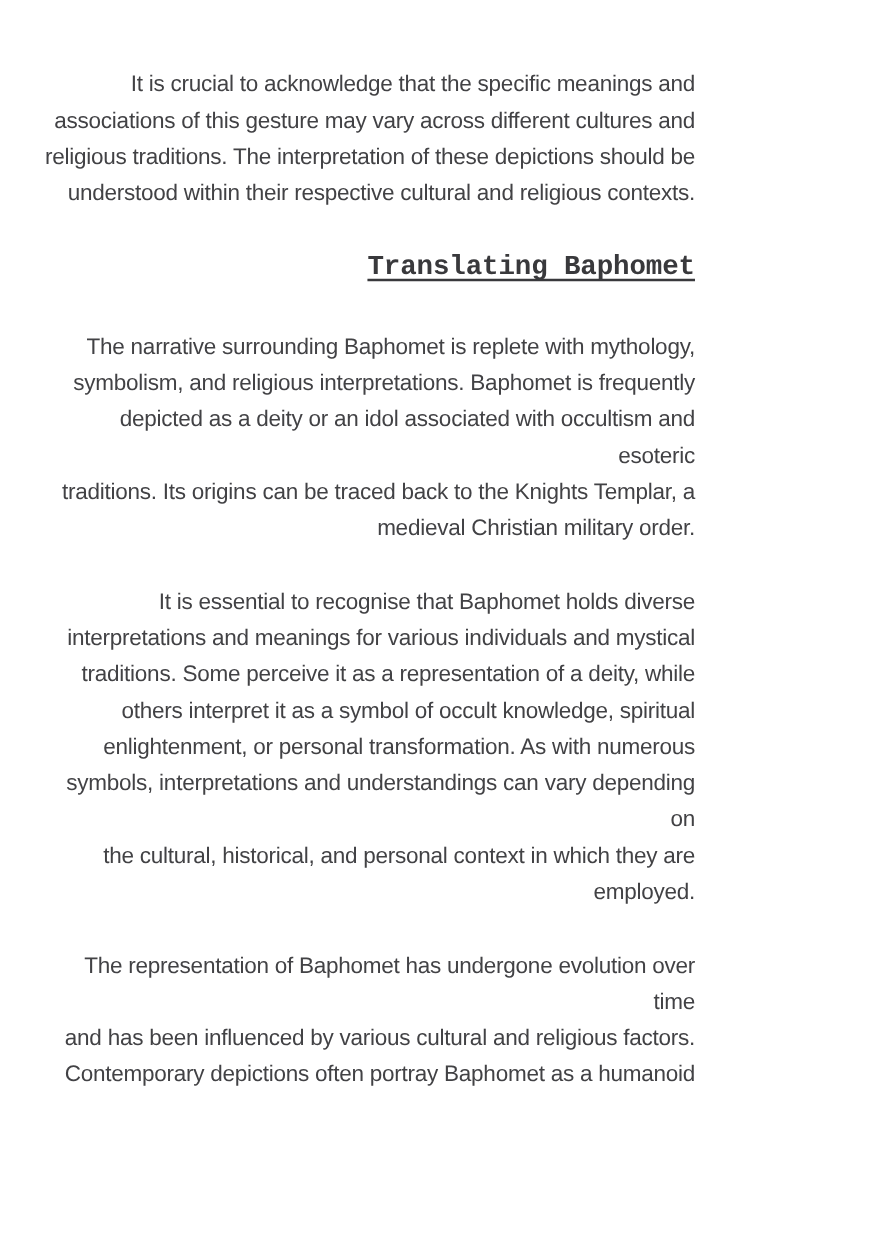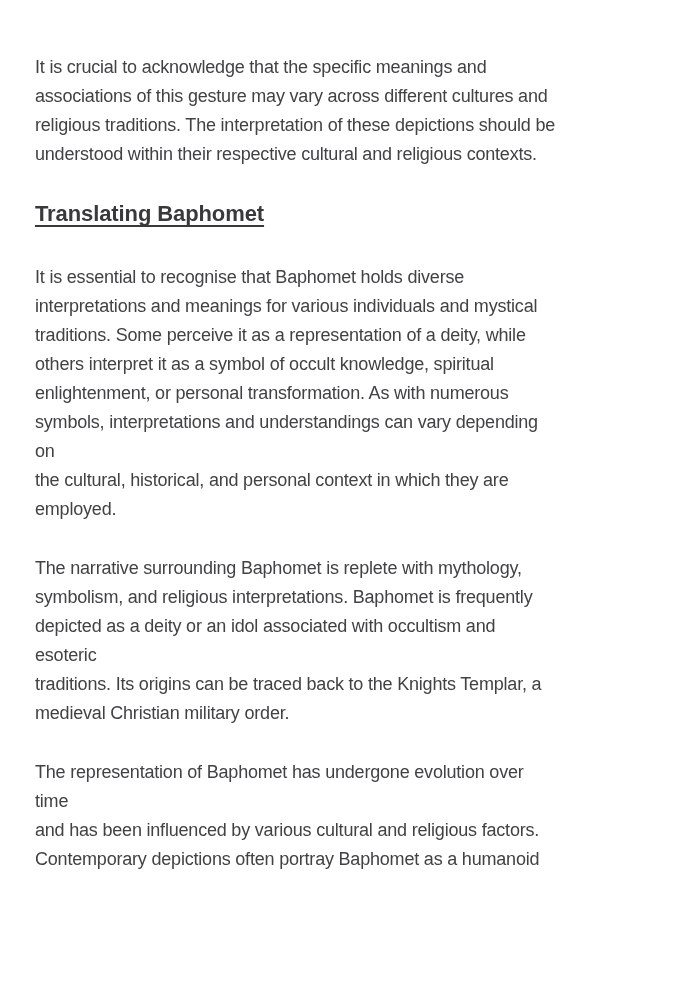--- a/index.html
+++ b/index.html
@@ -12,20 +12,21 @@
     height: 992px;
     overflow: hidden;
     font-family: "Liberation Sans", "DejaVu Sans", sans-serif;
   }
   .reader-page {
     box-sizing: border-box;
     width: 574px;
     height: 992px;
     padding: 53px 18px 0 35px;
     background: #ffffff;
+    text-align: right;
   }
   .body-paragraph {
     margin: 0 0 30px 0;
     font-size: 18px;
     line-height: 29px;
     letter-spacing: -0.2px;
     color: #424245;
     white-space: pre-line;
     font-weight: 400;
   }
@@ -36,45 +37,46 @@
     margin: 0 0 34px 0;
     font-size: 22px;
     line-height: 30px;
     letter-spacing: -0.1px;
     color: #39393c;
     font-weight: 700;
     text-decoration: underline;
     text-decoration-thickness: 2px;
     text-underline-offset: 4px;
     text-decoration-skip-ink: none;
+    font-family: Liberation Mono, monospace;
   }
 </style>
 </head>
 <body>
 
 <main class="reader-page">
   <p class="body-paragraph">It is crucial to acknowledge that the specific meanings and
 associations of this gesture may vary across different cultures and
 religious traditions. The interpretation of these depictions should be
 understood within their respective cultural and religious contexts.</p>
 
   <h2 class="section-heading">Translating Baphomet</h2>
 
+  <p class="body-paragraph">The narrative surrounding Baphomet is replete with mythology,
+symbolism, and religious interpretations. Baphomet is frequently
+depicted as a deity or an idol associated with occultism and esoteric
+traditions. Its origins can be traced back to the Knights Templar, a
+medieval Christian military order.</p>
+
   <p class="body-paragraph">It is essential to recognise that Baphomet holds diverse
 interpretations and meanings for various individuals and mystical
 traditions. Some perceive it as a representation of a deity, while
 others interpret it as a symbol of occult knowledge, spiritual
 enlightenment, or personal transformation. As with numerous
 symbols, interpretations and understandings can vary depending on
 the cultural, historical, and personal context in which they are
 employed.</p>
 
-  <p class="body-paragraph">The narrative surrounding Baphomet is replete with mythology,
-symbolism, and religious interpretations. Baphomet is frequently
-depicted as a deity or an idol associated with occultism and esoteric
-traditions. Its origins can be traced back to the Knights Templar, a
-medieval Christian military order.</p>
-
 
   <p class="body-paragraph">The representation of Baphomet has undergone evolution over time
 and has been influenced by various cultural and religious factors.
 Contemporary depictions often portray Baphomet as a humanoid</p>
 </main>
 
 </body></html>

